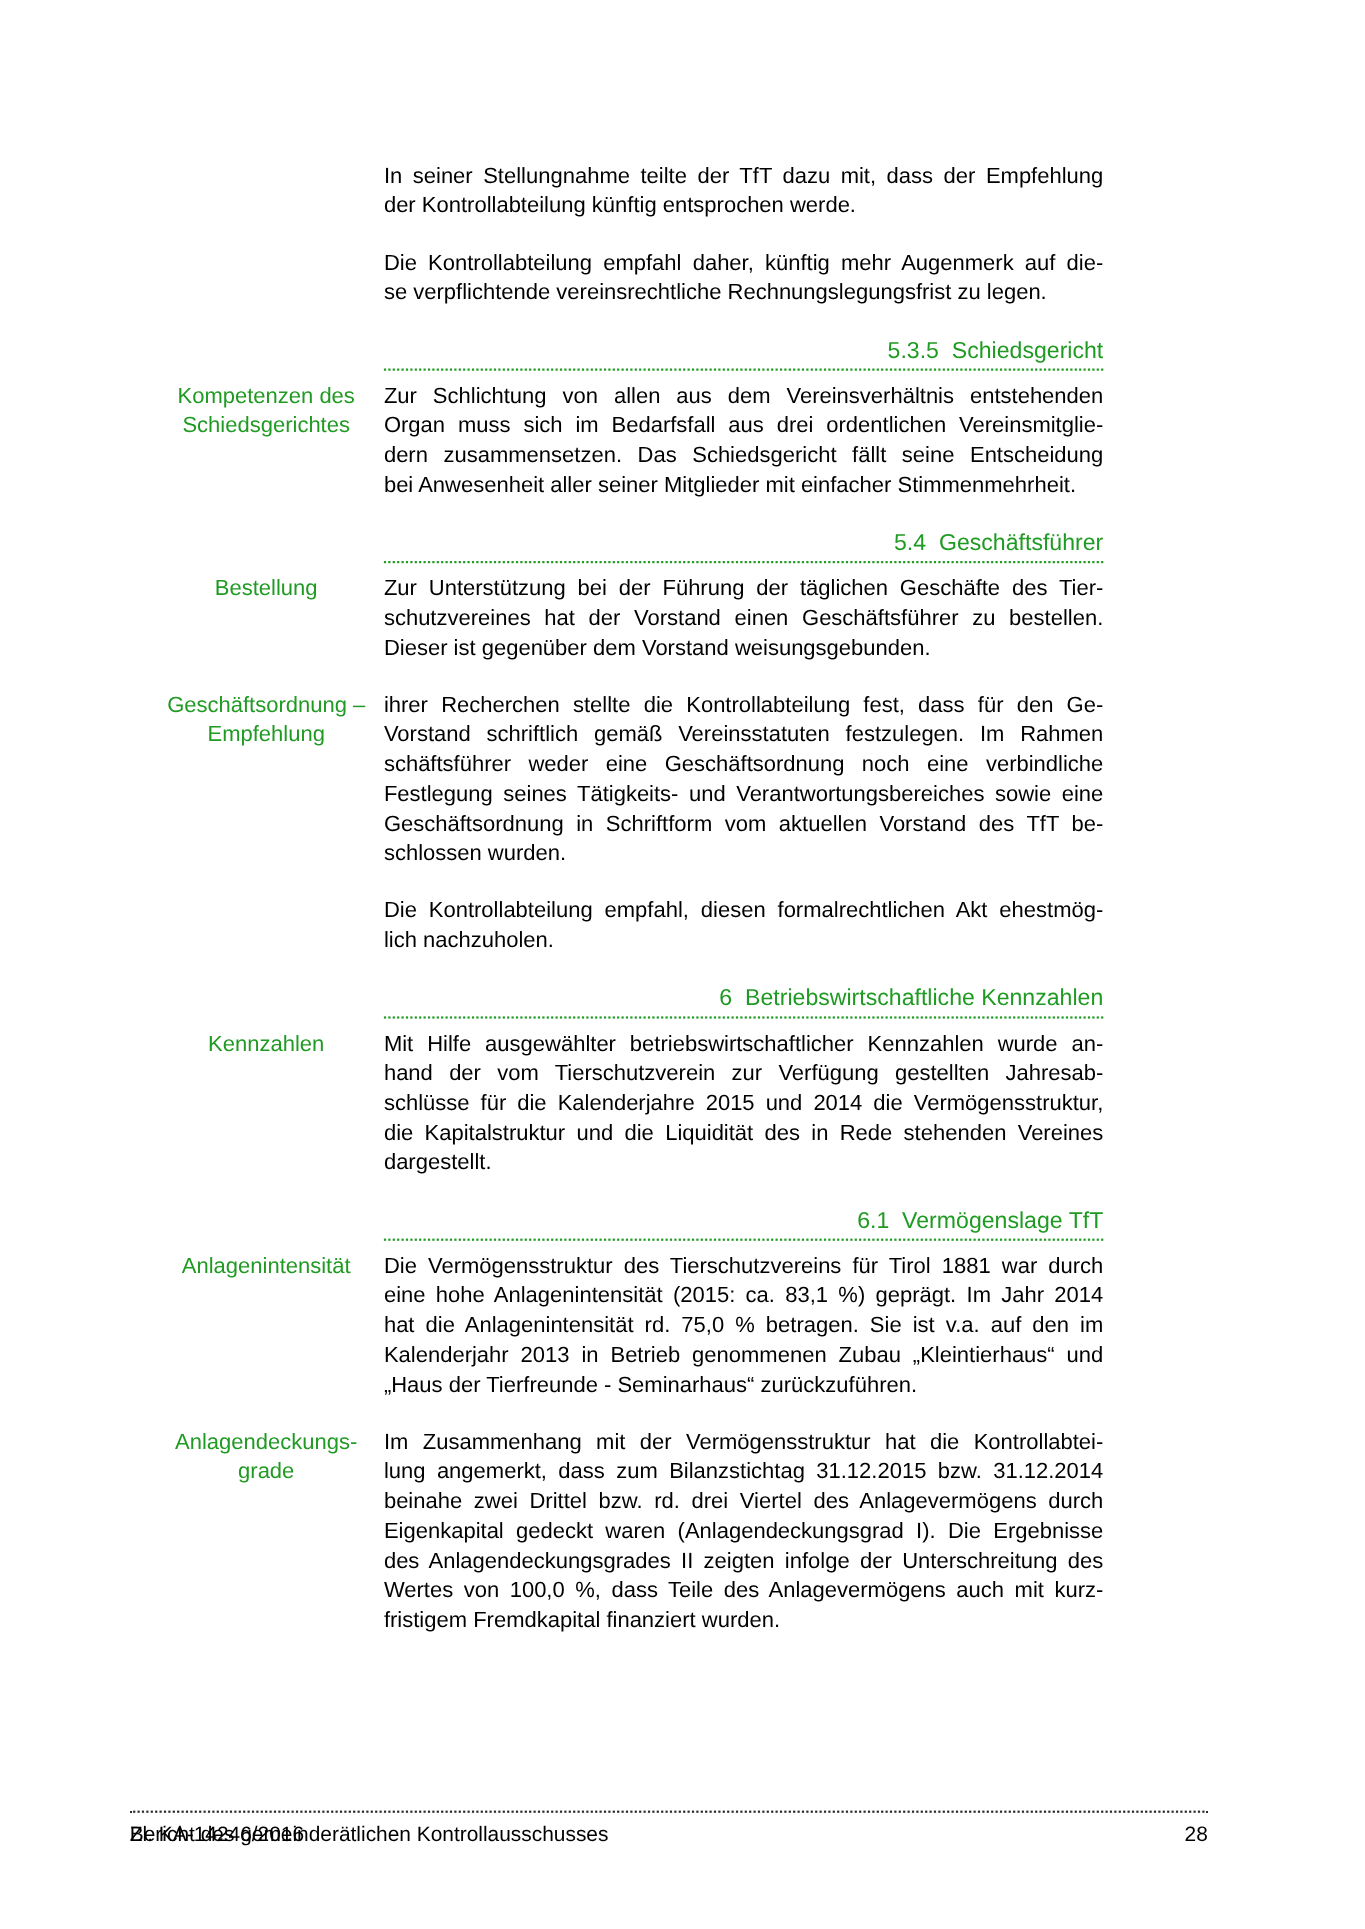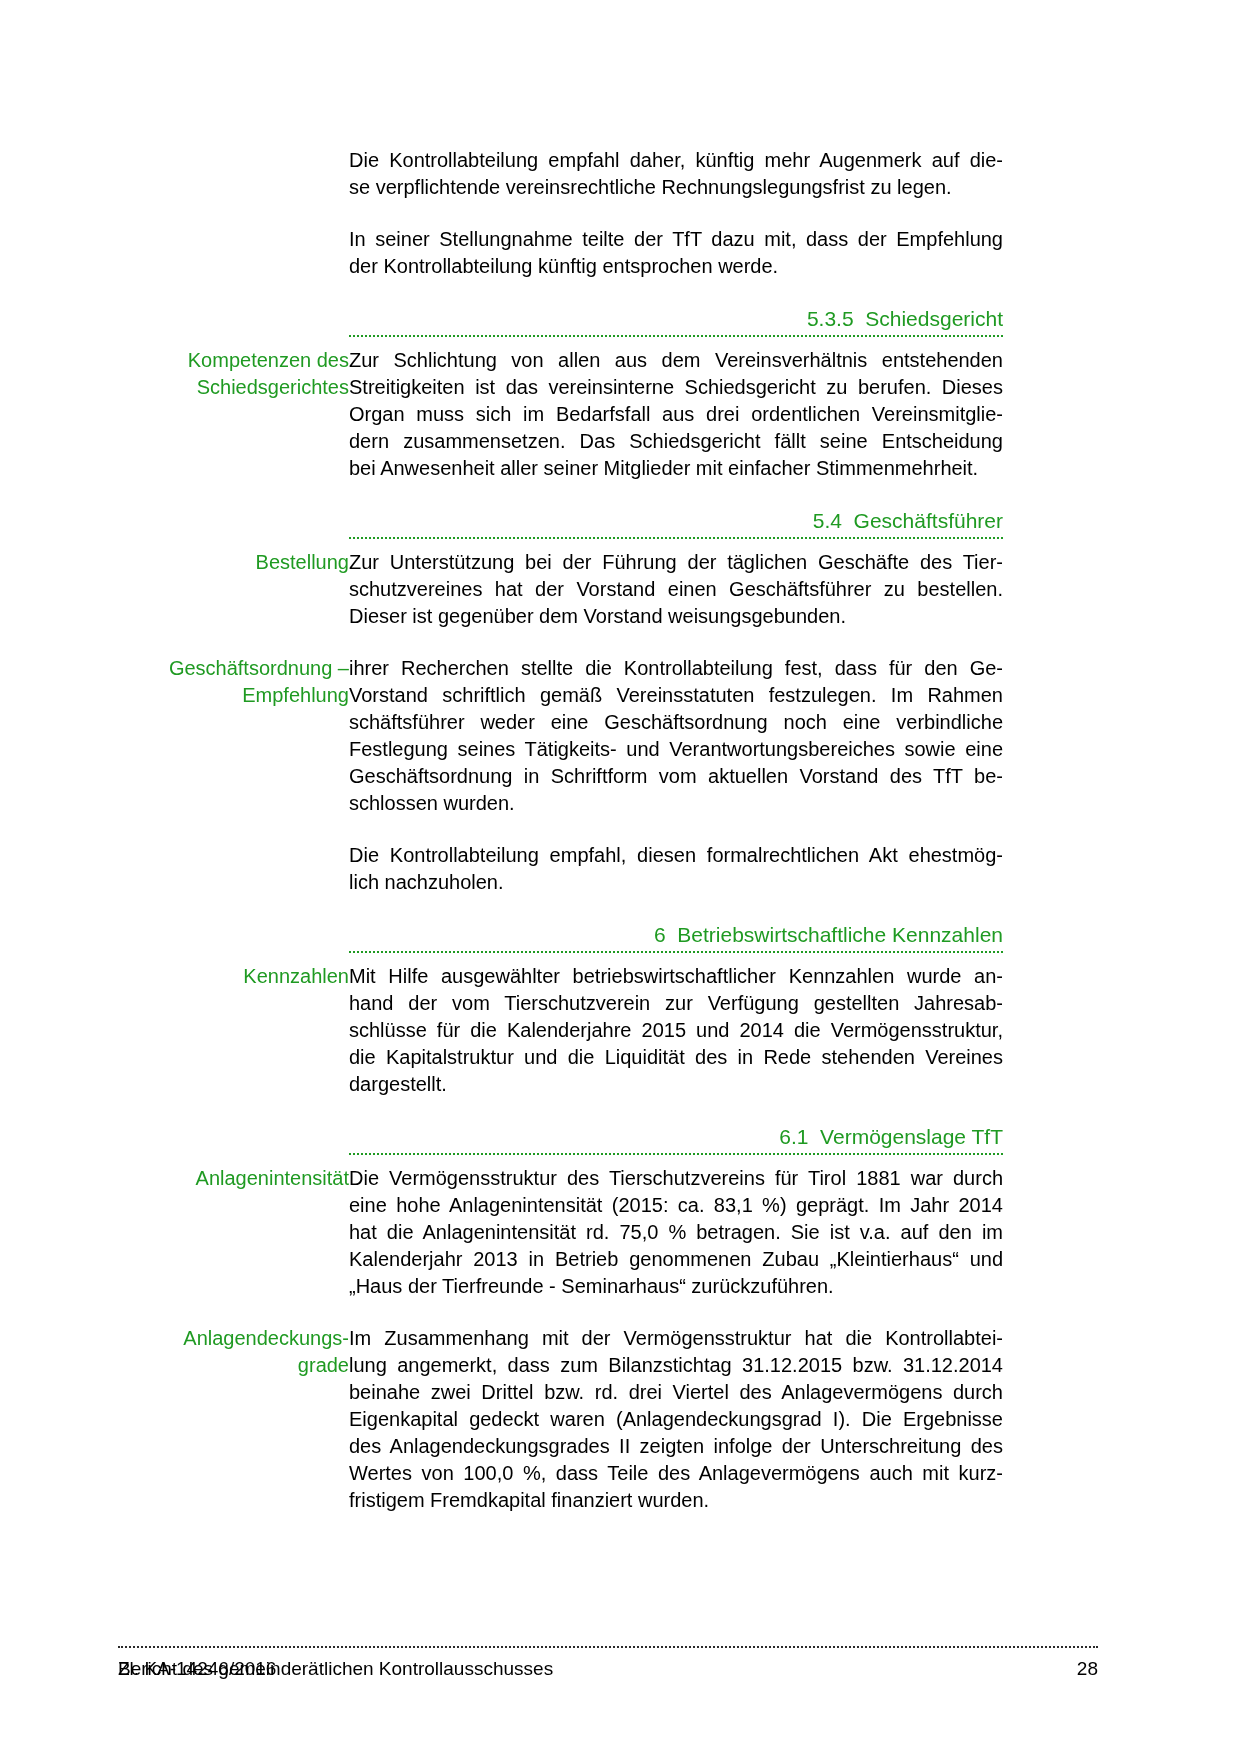--- a/index.html
+++ b/index.html
@@ -18,21 +18,21 @@
   }
   .content{
     position:absolute;
     left:135px;
     top:147px;
     width:868px;
   }
   
   .prow{display:flex;margin-bottom:25px;}
   .labelcell{flex:0 0 214px;width:214px;color:var(--green);font-size:20px;line-height:27px;}
-  .labelline{text-align:right;}
+  .labelline{text-align:center;}
   .bodycell{flex:0 0 654px;width:654px;font-size:20px;line-height:27px;color:#000;}
   .line{text-align:justify;text-align-last:justify;}
   .line.last{text-align-last:left;}
   
   .hrow{margin:2px 16px 10px 214px;width:654px;}
   .heading{
     text-align:right;
     color:var(--green);
     font-size:21px;
     line-height:27px;
@@ -48,43 +48,42 @@
   .f-right{position:absolute;right:0;top:0;}
 </style>
 </head>
 <body>
 
 <div class="page">
   <main class="content">
       <div class="prow">
         <div class="labelcell"></div>
         <div class="bodycell">
-          <div class="line">Die Kontrollabteilung empfahl daher, künftig mehr Augenmerk auf die-</div>
-          <div class="line last">se verpflichtende vereinsrechtliche Rechnungslegungsfrist zu legen.</div>
+          <div class="line">In seiner Stellungnahme teilte der TfT dazu mit, dass der Empfehlung</div>
+          <div class="line last">der Kontrollabteilung künftig entsprochen werde.</div>
         </div>
       </div>
       <div class="prow">
         <div class="labelcell"></div>
         <div class="bodycell">
-          <div class="line">In seiner Stellungnahme teilte der TfT dazu mit, dass der Empfehlung</div>
-          <div class="line last">der Kontrollabteilung künftig entsprochen werde.</div>
+          <div class="line">Die Kontrollabteilung empfahl daher, künftig mehr Augenmerk auf die-</div>
+          <div class="line last">se verpflichtende vereinsrechtliche Rechnungslegungsfrist zu legen.</div>
         </div>
       </div>
       <div class="hrow">
         <div class="heading">5.3.5  Schiedsgericht</div>
         <div class="sep"></div>
       </div>
       <div class="prow">
         <div class="labelcell">
           <div class="labelline">Kompetenzen des</div>
           <div class="labelline">Schiedsgerichtes</div>
         </div>
         <div class="bodycell">
           <div class="line">Zur Schlichtung von allen aus dem Vereinsverhältnis entstehenden</div>
-          <div class="line">Streitigkeiten ist das vereinsinterne Schiedsgericht zu berufen. Dieses</div>
           <div class="line">Organ muss sich im Bedarfsfall aus drei ordentlichen Vereinsmitglie-</div>
           <div class="line">dern zusammensetzen. Das Schiedsgericht fällt seine Entscheidung</div>
           <div class="line last">bei Anwesenheit aller seiner Mitglieder mit einfacher Stimmenmehrheit.</div>
         </div>
       </div>
       <div class="hrow">
         <div class="heading">5.4  Geschäftsführer</div>
         <div class="sep"></div>
       </div>
       <div class="prow">

